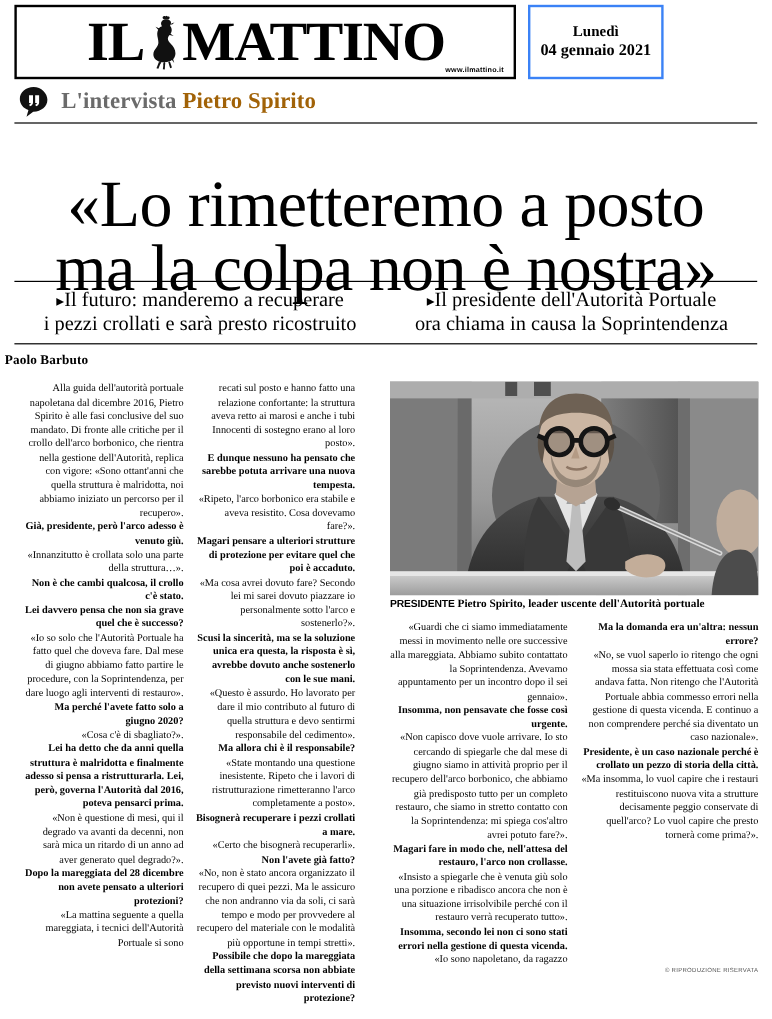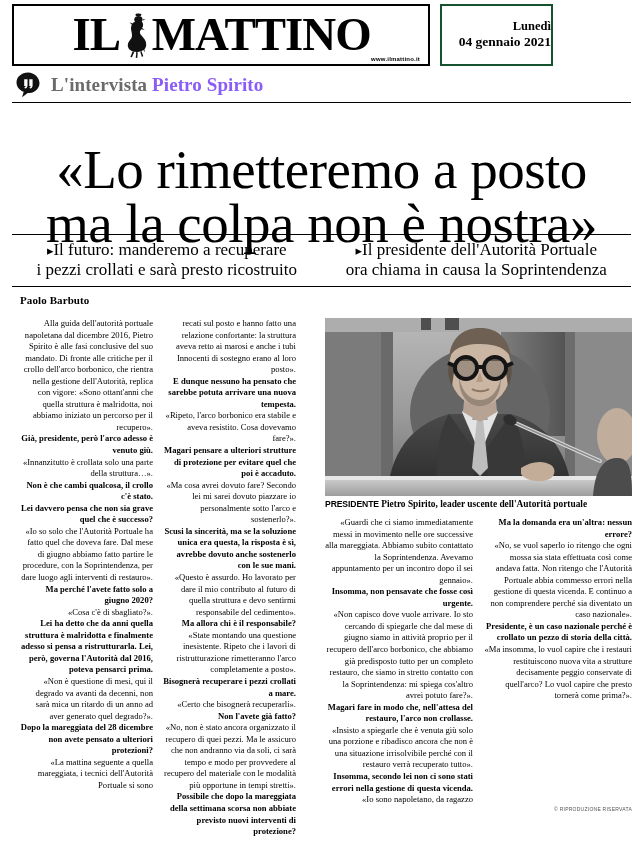--- a/index.html
+++ b/index.html
@@ -76,24 +76,24 @@
     bottom: 2px;
     font-family: "Liberation Sans", sans-serif;
     font-weight: bold;
     font-size: 6px;
     letter-spacing: 0.2px;
     color: #000;
   }
   .masthead-date-box {
     flex: 1 1 auto;
     margin-left: 10px;
-    border: 2px solid #14532d;
+    border: 2px solid #3b82f6;
     display: flex;
     flex-direction: column;
-    align-items: flex-end;
+    align-items: center;
     justify-content: center;
     background: #fff;
   }
   .date-day {
     font-family: "Liberation Serif", "DejaVu Serif", serif;
     font-weight: bold;
     font-size: 12.5px;
     line-height: 1.25;
   }
   .date-full {
@@ -119,21 +119,21 @@
     margin-right: 9px;
   }
   .kicker-text {
     font-family: "Liberation Serif", "DejaVu Serif", serif;
     font-weight: bold;
     font-size: 19px;
     color: #6b6b6b;
     letter-spacing: 0.1px;
     white-space: nowrap;
   }
-  .kicker-text .name { color: #8b5cf6; }
+  .kicker-text .name { color: #a16207; }
 
   
   .rule-top {
     position: absolute;
     left: 12px;
     top: 102px;
     width: 619px;
     height: 1px;
     background: #000;
   }
@@ -185,21 +185,21 @@
     text-align: center;
     padding: 0 3px;
     box-sizing: border-box;
   }
   .subdeck .sd-line { display: block; white-space: nowrap; }
   .arrow-g { font-size: 13px; }
 
   
   .byline {
     position: absolute;
-    left: 20px;
+    left: 4px;
     top: 294px;
     font-family: "Liberation Serif", "DejaVu Serif", serif;
     font-weight: bold;
     font-size: 11px;
     letter-spacing: 0.1px;
   }
 
   
   .col {
     position: absolute;

